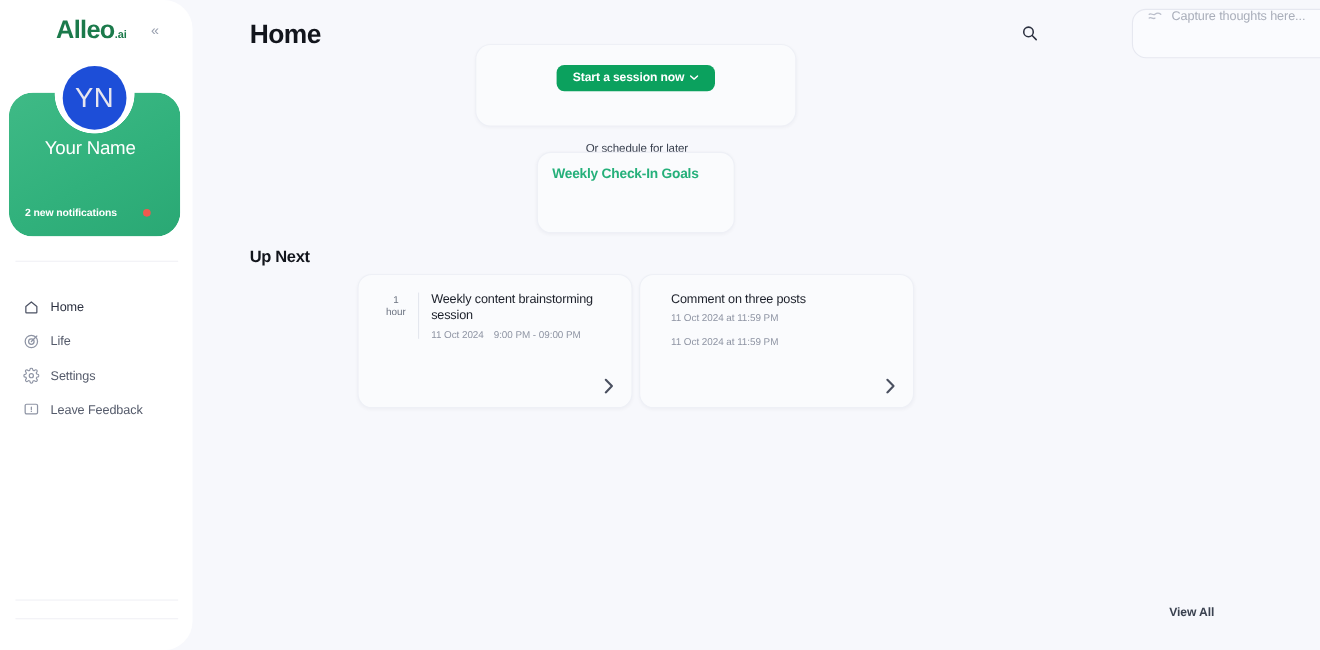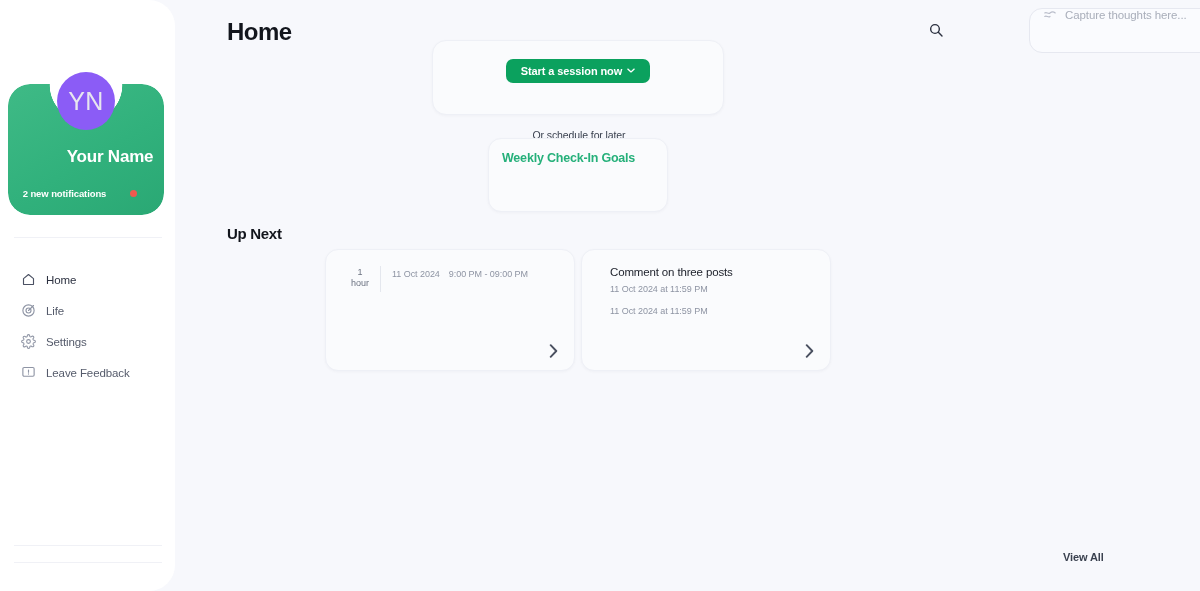--- a/index.html
+++ b/index.html
@@ -77,45 +77,44 @@
     height: 131px;
     border-radius: 22px;
     background: linear-gradient(150deg, #3fba86 0%, #31b17c 55%, #2aa874 100%);
     -webkit-mask-image: radial-gradient(circle 36px at 50% 1px, transparent 0 36px, #000 36.6px);
     mask-image: radial-gradient(circle 36px at 50% 1px, transparent 0 36px, #000 36.6px);
     overflow: hidden;
   }
 
   .avatar {
     position: absolute;
-    left: 57px; top: 72px;
+    left: 57px; top: 60px;
     width: 58px; height: 58px;
     border-radius: 50%;
-    background: #8b5cf6;
+    background: #1d4ed8;
     color: #e7e6ef;
     display: flex;
     align-items: center;
     justify-content: center;
     font-size: 25px;
     font-weight: 400;
     letter-spacing: 0.5px;
     z-index: 3;
   }
 
   .profile-name {
     position: absolute;
-    left: 0; top: 147px;
+    left: 0; top: 125px;
     width: 164px;
     text-align: center;
     color: #ffffff;
     font-size: 17px;
-    font-weight: 700;
+    font-weight: 400;
     letter-spacing: -0.2px;
     z-index: 4;
-    margin-left: 28px;
   }
 
   .notif-row {
     position: absolute;
     left: 0; top: 188px;
     width: 160px;
     display: flex;
     align-items: center;
     justify-content: center;
     gap: 24px;
@@ -420,20 +419,24 @@
     cursor: pointer;
   }
 </style>
 </head>
 <body>
 
 <div class="app">
 
   <aside class="sidebar">
 
+    <div class="logo-row">
+      <div class="logo"><span>Alleo</span><span class="tld">.ai</span></div>
+      <button class="collapse-btn">«</button>
+    </div>
 
     <div class="profile-card"></div>
 
     <div class="avatar">YN</div>
 
     <div class="profile-name">Your Name</div>
 
     <div class="notif-row">
       <span class="notif-text">2 new notifications</span>
       <span class="notif-dot"></span>
@@ -532,20 +535,21 @@
     <div class="upnext-row">
 
       <article class="upnext-card c1">
         <div class="event-row">
           <div class="dur-badge">
             <div>1</div>
             <div>hour</div>
           </div>
           <div class="event-divider"></div>
           <div class="event-text">
+            <div class="event-title">Weekly content brainstorming session</div>
             <div class="event-meta">
               <span>11 Oct 2024</span>
               <span>9:00 PM - 09:00 PM</span>
             </div>
           </div>
         </div>
         <span class="card-chevron">
           <svg width="11" height="14" viewBox="0 0 8 14" fill="none" stroke="currentColor" stroke-width="1.9" stroke-linecap="round" stroke-linejoin="round">
               <path d="M1.2 1.2 6.8 7l-5.6 5.8"></path>
             </svg>

